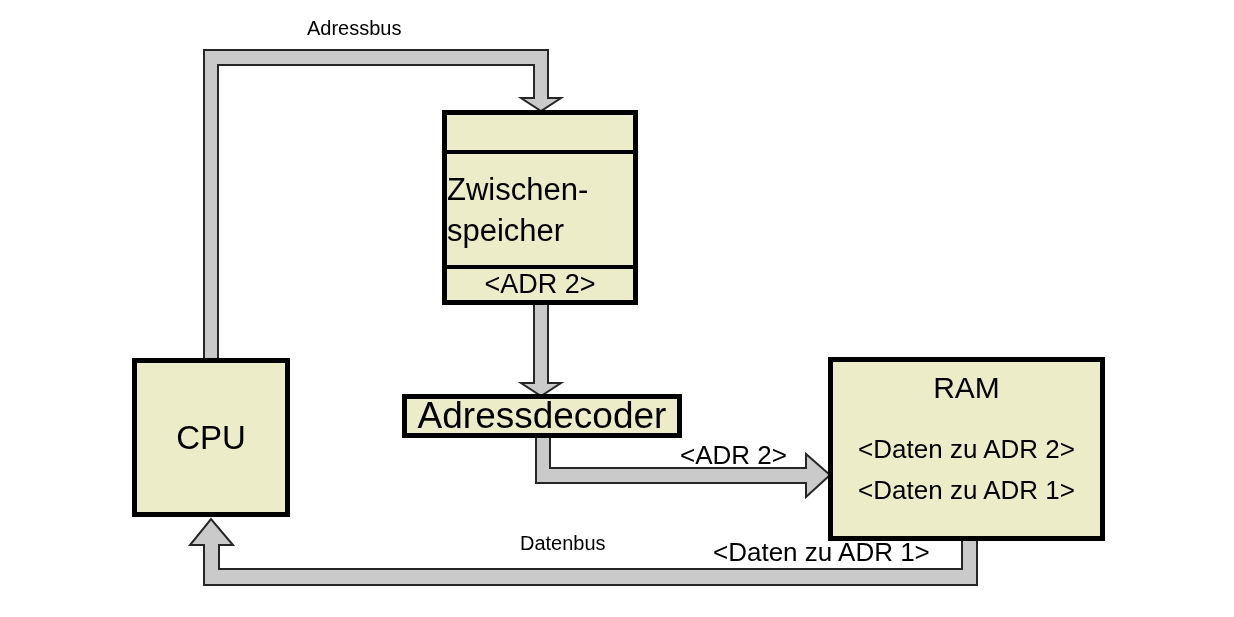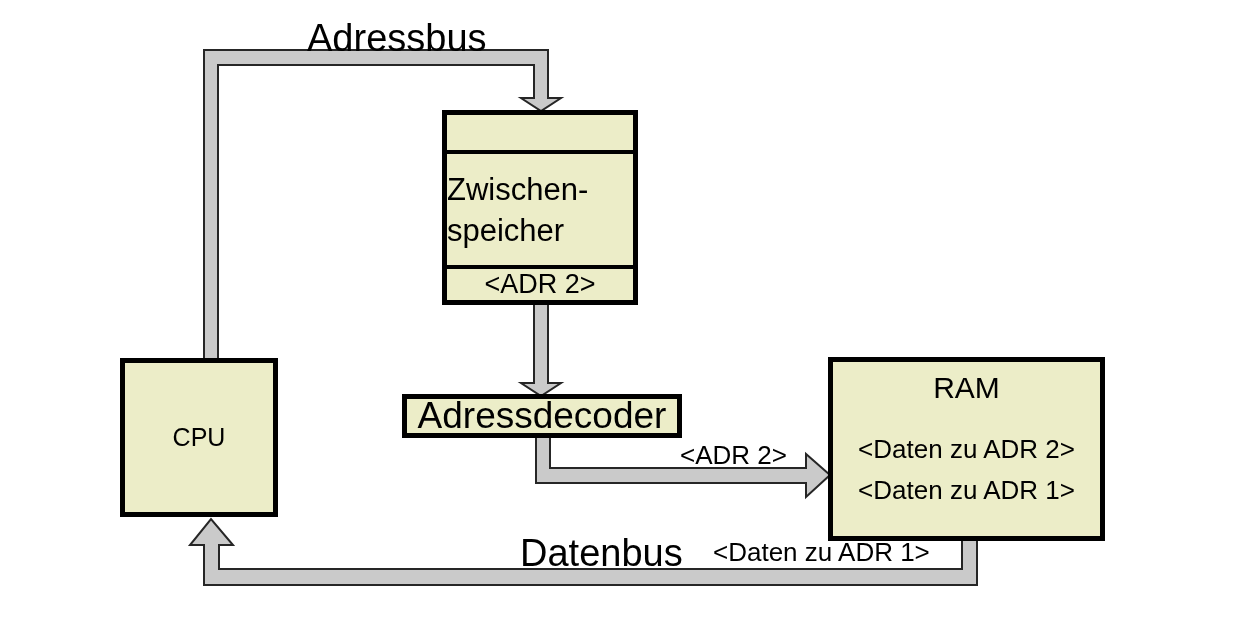--- a/index.html
+++ b/index.html
@@ -32,29 +32,29 @@
     background: var(--box-fill, #ECEDC8);
     border: 5px solid var(--box-border, #000000);
     box-sizing: border-box;
     z-index: 1;
   }
   .free-label {
     position: absolute;
     z-index: 2;
     white-space: nowrap;
   }
-  .lbl-big   { font-size: 38px; }
+  .lbl-big   { font-size: 20px; }
   .lbl-small { font-size: 26px; }
 
   
   #cpu {
-    left: 120px; top: 358px;
+    left: 132px; top: 358px;
     width: 158px; height: 159px;
     display: flex; align-items: center; justify-content: center;
-    font-size: 25px;
+    font-size: 33px;
   }
 
   
   #buffer {
     left: 442px; top: 110px;
     width: 196px; height: 195px;
     display: flex; flex-direction: column;
   }
   #buffer .sec-top {
     height: 35px;

